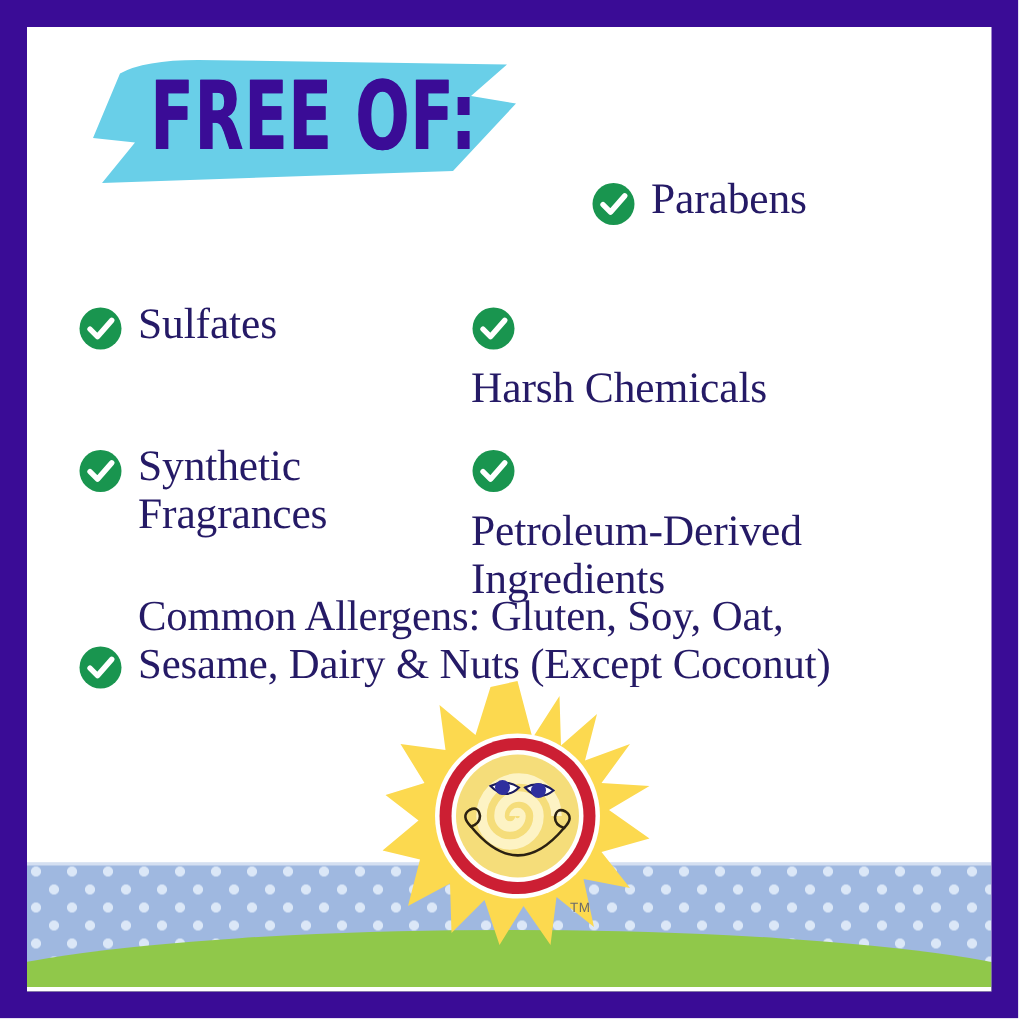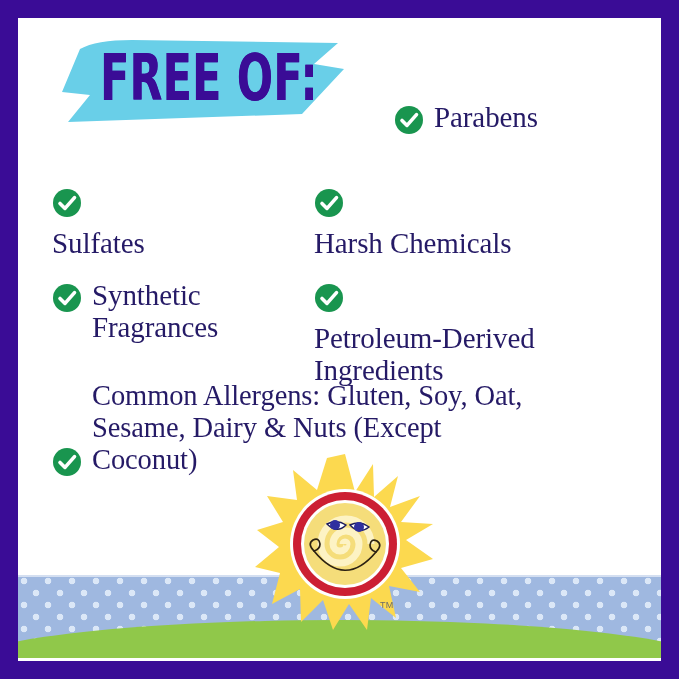--- a/index.html
+++ b/index.html
@@ -114,24 +114,25 @@
     transform: scaleX(0.76) scaleY(1.13);
     transform-origin: left center;
     white-space: nowrap;
     text-shadow: 0.5px 0 0 #3a0c96;
   }
 
   
   .list {
     position: absolute;
     left: 18px;
-    top: 18px;
+    top: 34px;
     width: 533px;
     height: 520px;
     z-index: 12;
+    padding-left: 24px;
   }
   .row {
     position: absolute;
     display: flex;
     align-items: flex-start;
     gap: 10px;
   }
   .check {
     flex: 0 0 auto;
     width: 30px;
@@ -143,21 +144,21 @@
     color: #251a66;
     font-family: "Liberation Serif", "DejaVu Serif", serif;
     font-size: 29px;
     line-height: 1.09;
     white-space: pre-line;
     letter-spacing: -0.1px;
   }
 
   
   .row-parabens   { left: 376px; top: 84px; }
-  .row-sulfates   { left: 34px;  top: 167px; flex-direction: column; }
+  .row-sulfates   { left: 34px;  top: 167px; }
   .row-harsh      { left: 296px; top: 167px; flex-direction: column; }
   .row-synthetic  { left: 34px;  top: 262px; justify-content: space-between; }
   .row-petroleum  { left: 296px; top: 262px; flex-direction: column; }
   .row-allergens  { left: 34px;  top: 362px; align-items: flex-end; }
   .row-allergens .row-label { font-size: 28.5px; line-height: 1.13; }
 
   
   .sun {
     position: absolute;
     left: 255px;

